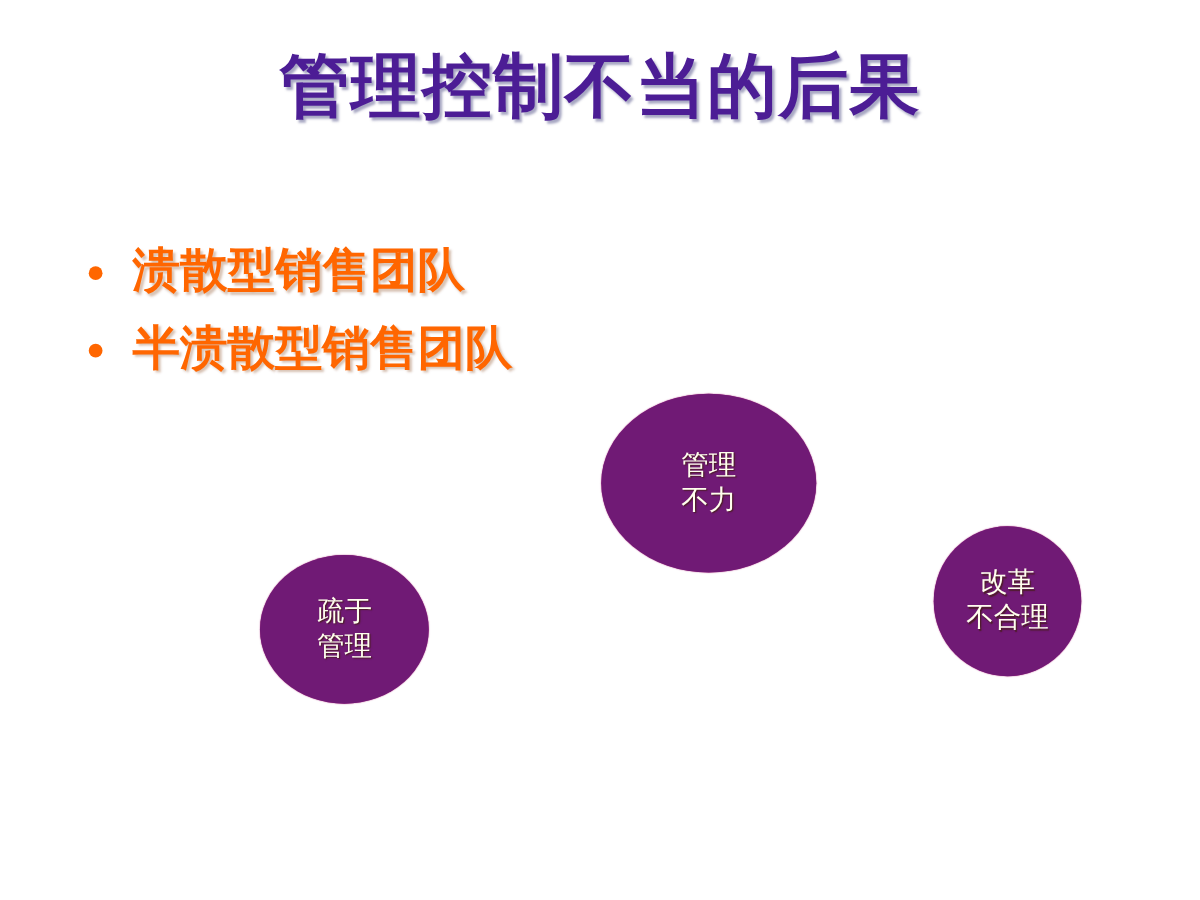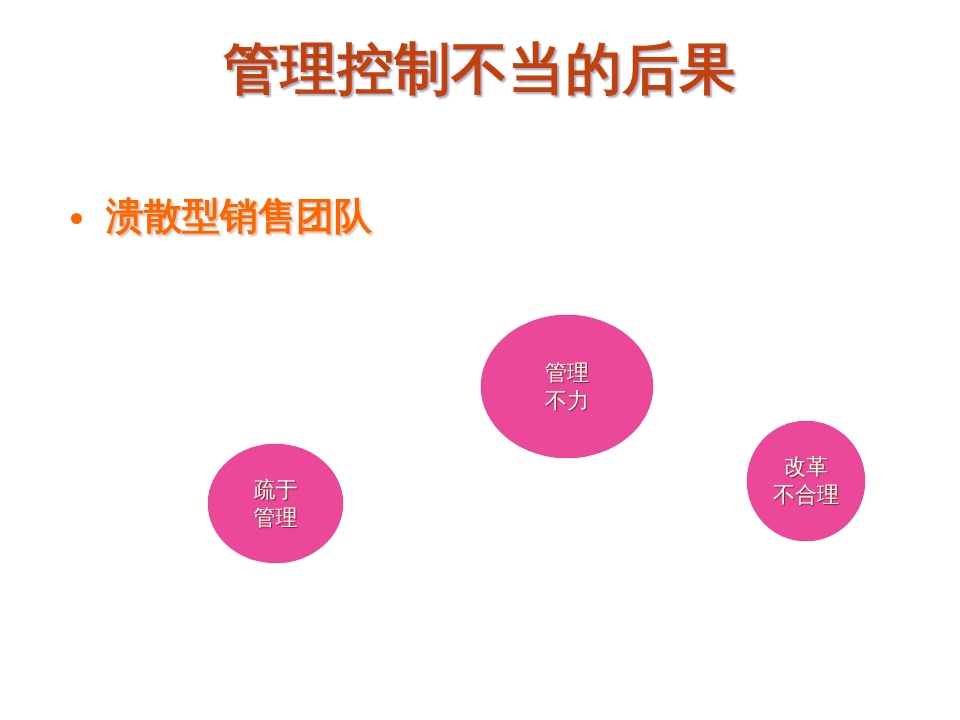--- a/index.html
+++ b/index.html
@@ -4,51 +4,55 @@
   <style>
     html, body { margin: 0; padding: 0; }
     body {
       width: 960px; height: 720px; position: relative; overflow: hidden;
       background: #ffffff;
       font-family: "DejaVu Sans", sans-serif;
     }
     .title {
       position: absolute; left: 0; top: 32px; width: 960px;
       text-align: center; font-size: 56px; font-weight: bold;
-      color: #c2410c; letter-spacing: 1px;
+      color: #4c1d95; letter-spacing: 1px;
       text-shadow: 2px 2px 2px rgba(0,0,80,0.35);
     }
     .bullets { position: absolute; left: 58px; top: 172px; margin: 13px; padding: 0; list-style: none; }
     .bullet {
       display: flex; align-items: center; height: 62px;
       font-size: 38px; font-weight: bold; color: #ff6600;
       text-shadow: 2px 2px 2px rgba(120,50,0,0.3);
     }
     .dot {
       width: 11px; height: 11px; border-radius: 50%; background: #ff6600;
       margin-right: 24px; margin-top: 4px;
     }
     .bubble {
       position: absolute; border-radius: 50%;
-      background: #ec4899;
+      background: #701a75;
       display: flex; flex-direction: column; align-items: center; justify-content: center;
       color: #ffffee; font-size: 22px; line-height: 28px; text-align: center;
       box-shadow: 0 0 1px #990066;
     }
     .bubble span { text-shadow: 1px 1px 1px rgba(60,30,0,0.7); }
   </style>
 </head>
 <body>
 
 <div class="title">管理控制不当的后果</div>
 
 <ul class="bullets">
   <li class="bullet">
     <span class="dot"></span>
     <span>溃散型销售团队</span>
+  </li>
+  <li class="bullet">
+    <span class="dot"></span>
+    <span>半溃散型销售团队</span>
   </li>
 </ul>
 
 <div class="bubble" style="left:481px; top:315px; width:172px; height:143px;">
   <span>管理</span>
   <span>不力</span>
 </div>
 
 <div class="bubble" style="left:208px; top:444px; width:135px; height:119px;">
   <span>疏于</span>

